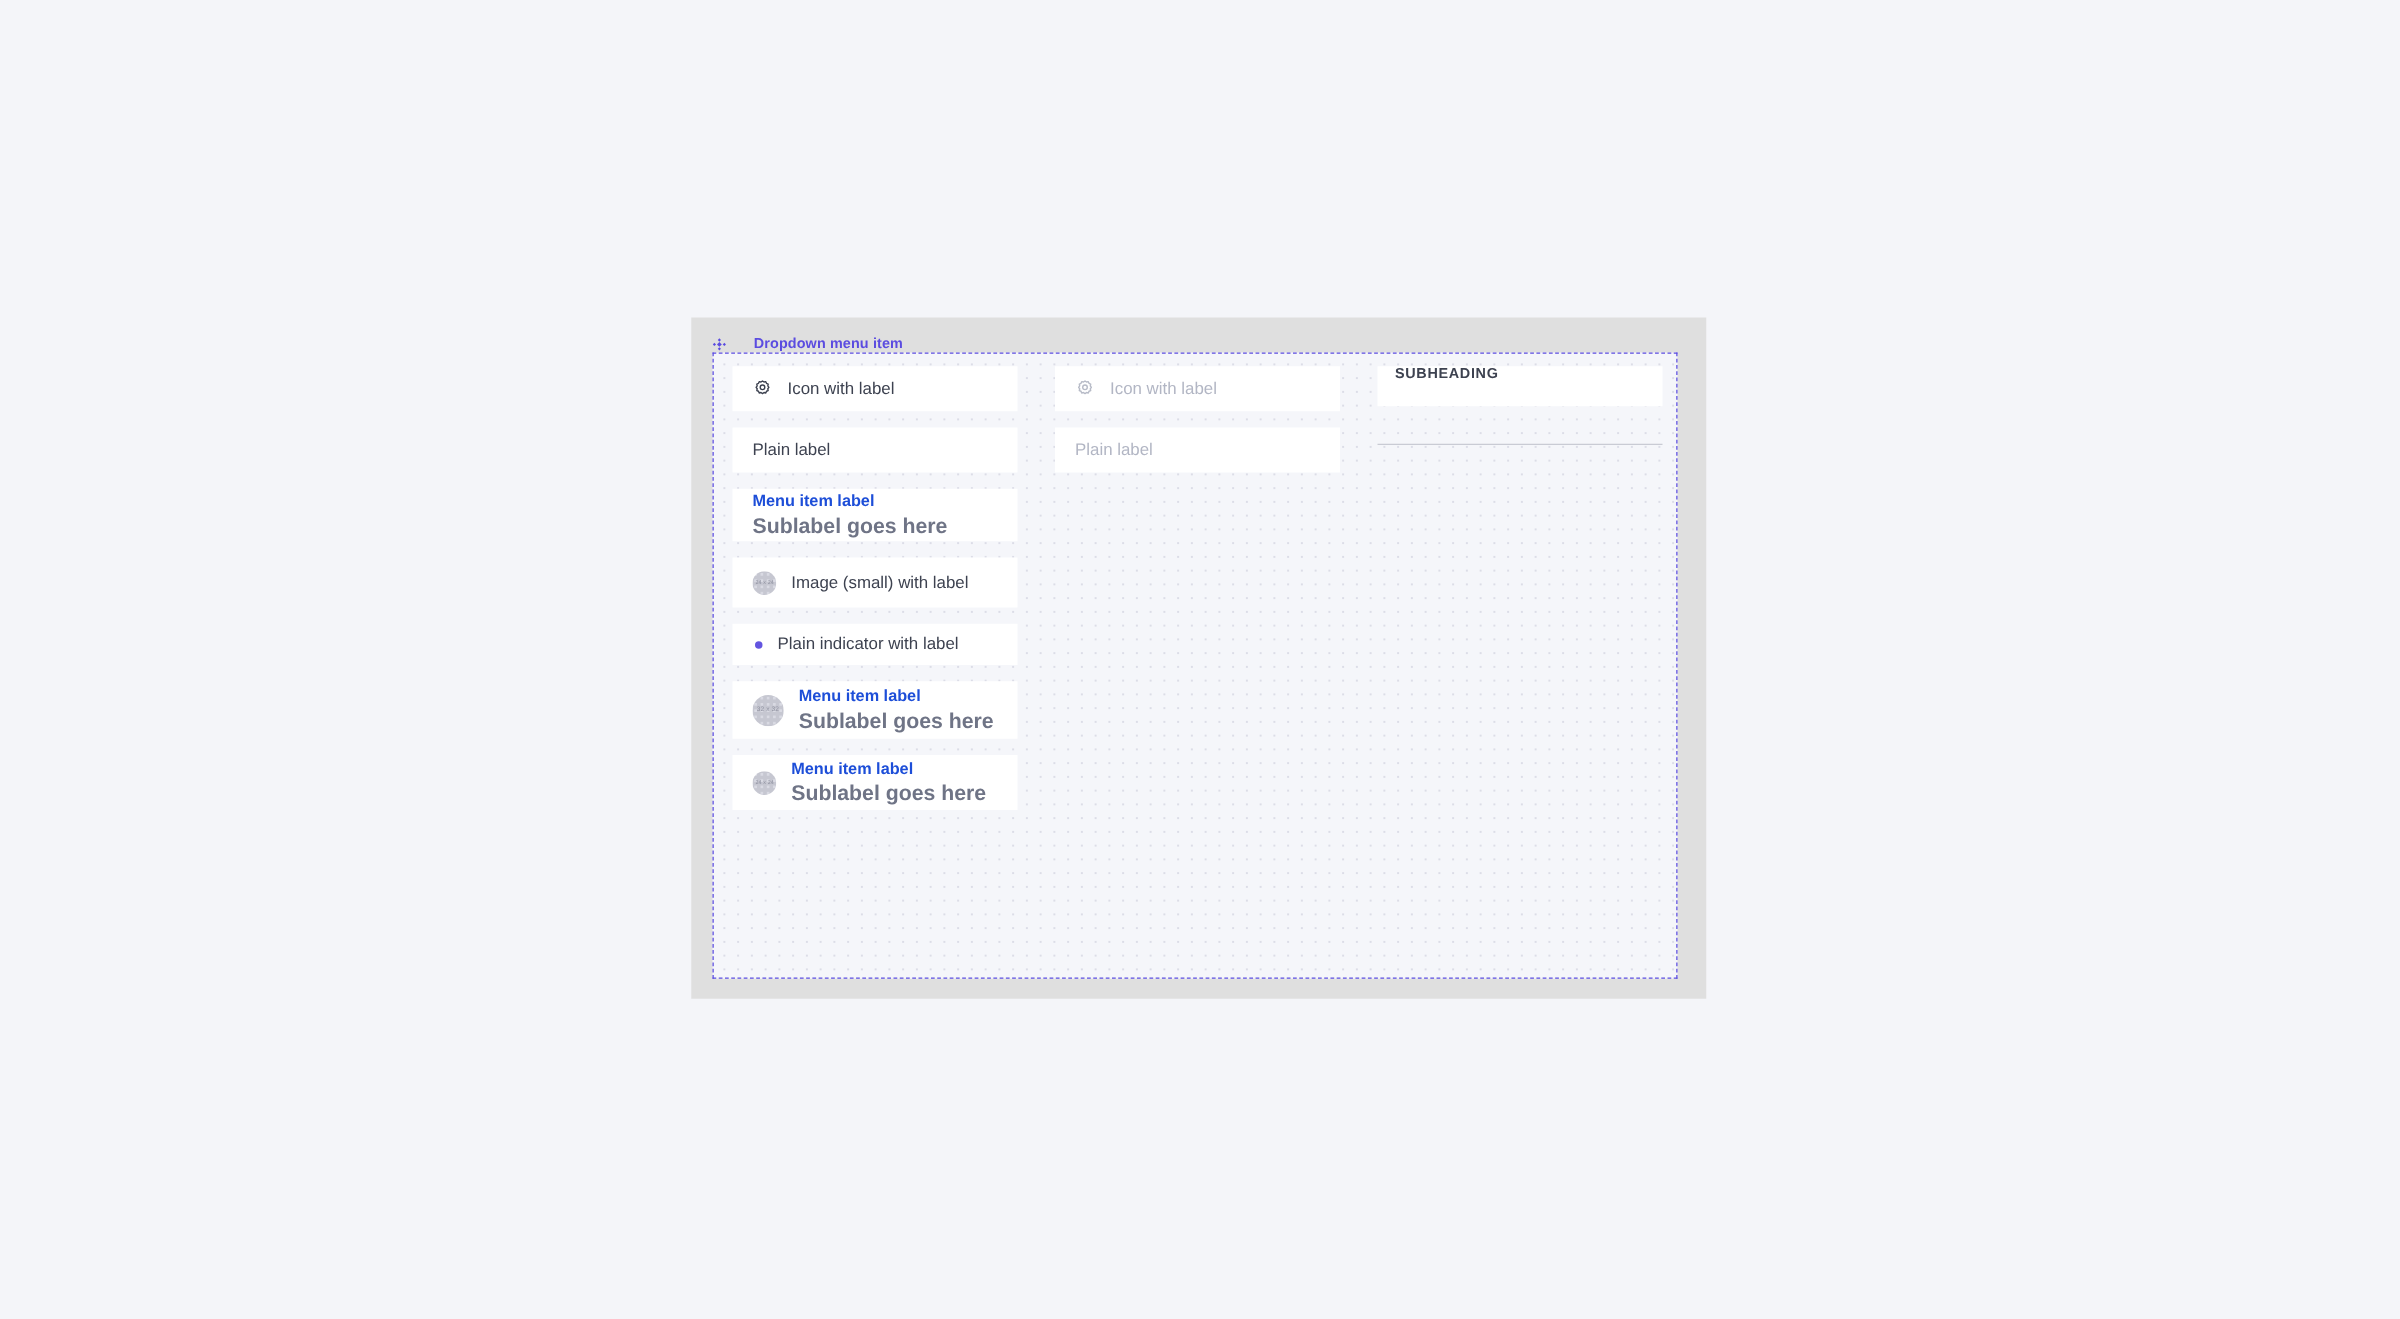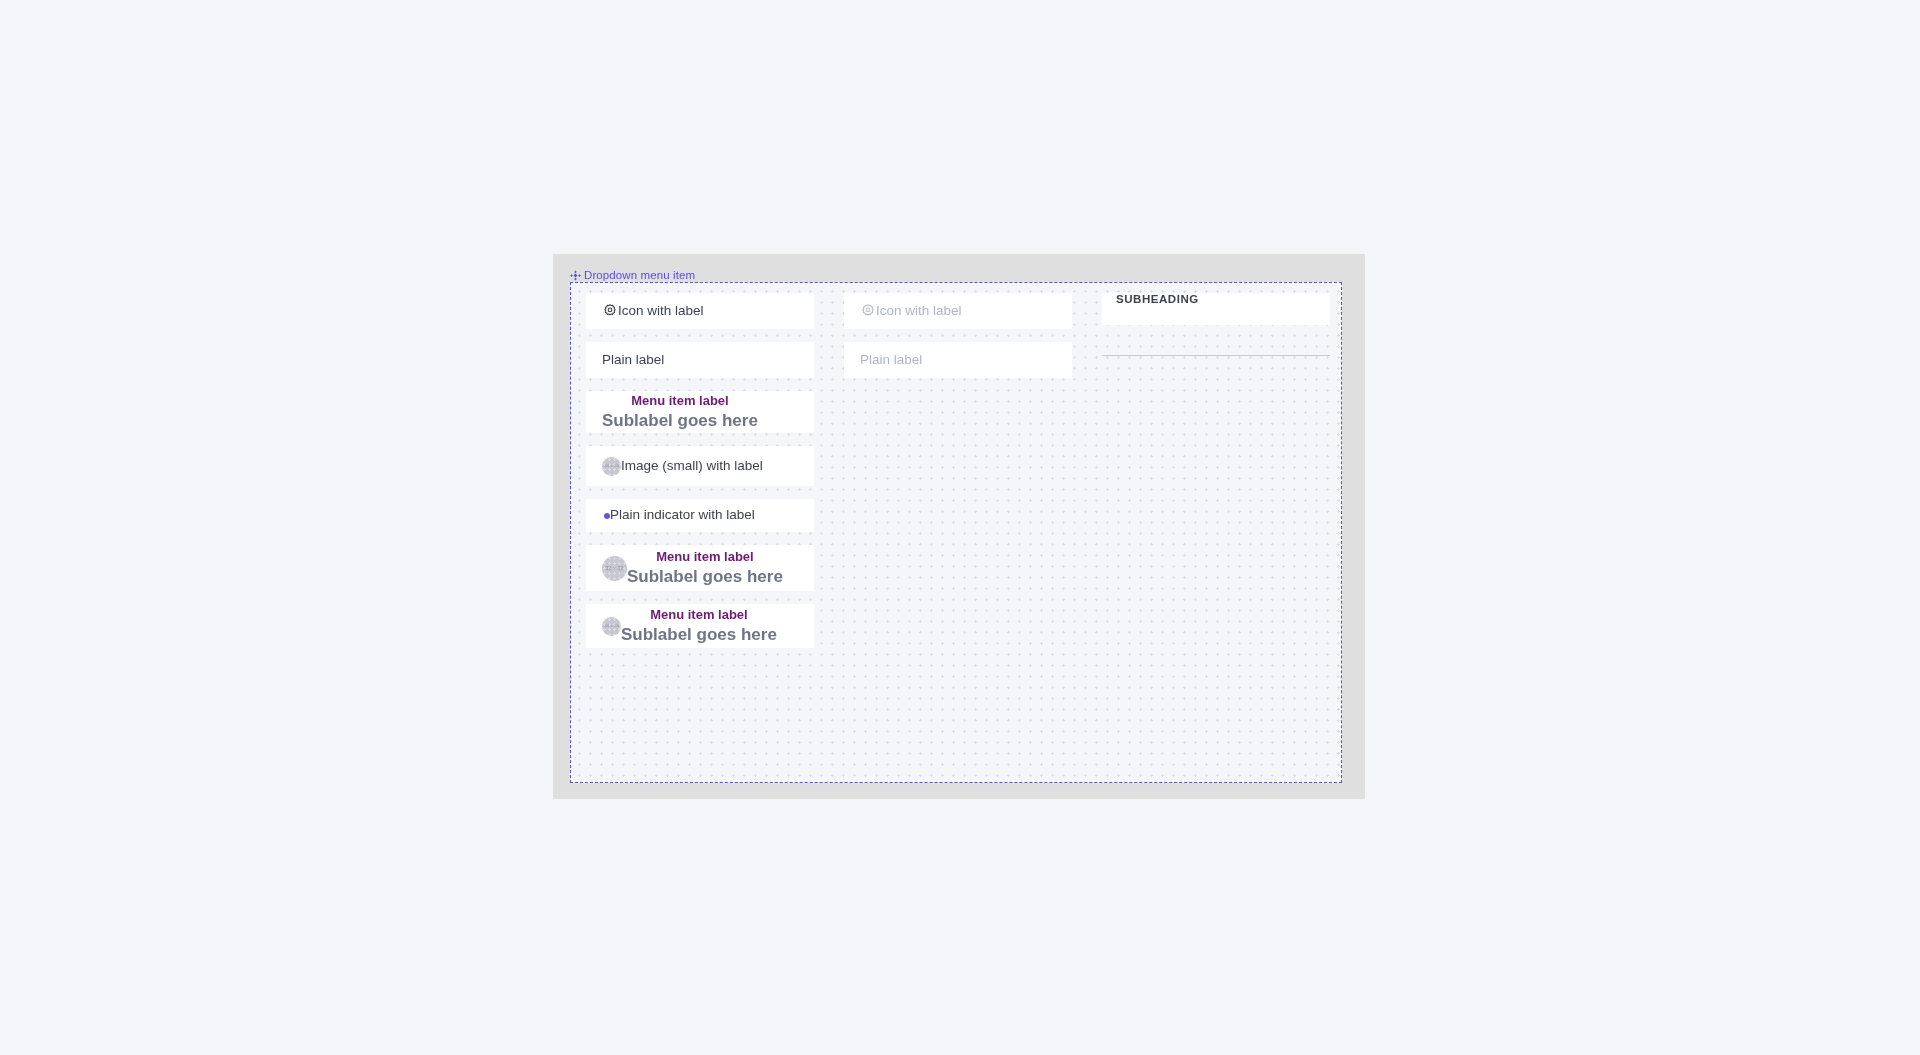--- a/index.html
+++ b/index.html
@@ -30,27 +30,28 @@
     background: #dfdfdf;
   }
 
   
   #frame-label {
     position: absolute;
     left: 570px;
     top: 268px;
     display: flex;
     align-items: center;
-    gap: 3px;
+    gap: 22px;
     height: 14px;
     font-size: 11.5px;
     line-height: 14px;
     color: #5b4ce0;
     white-space: nowrap;
     letter-spacing: .1px;
+    font-weight: bold;
   }
   #frame-label .diamond-icon {
     width: 11px; height: 11px;
     display: inline-block;
     flex: 0 0 auto;
     position: relative;
     top: 0px;
   }
   #frame-label .diamond-icon svg { display: block; }
 
@@ -81,45 +82,44 @@
   #col-disabled { left: 273px; width: 228px; }
   #col-section  { left: 531px; width: 228px; }
 
   
   .menu-item {
     background: #ffffff;
     width: 228px;
     display: flex;
     align-items: center;
     padding: 0 16px;
-    gap: 0;
+    gap: 12px;
     color: #3d4250;
     font-size: 13.5px;
     line-height: 1.25;
-    text-align: center;
   }
   .menu-item.h-single { height: 36px; }
   .menu-item.h-double { height: 42px; }
   .menu-item.h-avatar { height: 46px; }
   .menu-item.h-avatar-sm { height: 40px; }
   .menu-item.h-unread { height: 33px; }
   .menu-item.h-stack { height: 46px; }
   .menu-item.h-stack-sm { height: 44px; }
 
   .menu-item.is-disabled { color: #b2b6c4; }
 
   .mi-texts {
     display: flex;
     flex-direction: column;
     justify-content: center;
     gap: 1px;
     min-width: 0;
   }
   .mi-label { font-size: 13.5px; color: #3d4250; white-space: nowrap; }
-  .mi-label.bold { font-weight: bold; font-size: 13px; color: #701a75; }
+  .mi-label.bold { font-weight: bold; font-size: 13px; color: #1d4ed8; }
   .mi-sublabel { font-size: 17px; color: #6f7486; white-space: nowrap; font-weight: bold; }
   .is-disabled .mi-label,
   .is-disabled .mi-sublabel { color: #b2b6c4; }
 
   
   .gear-icon {
     flex: 0 0 auto;
     width: 16px; height: 16px;
     display: block;
     color: #3d4250;

